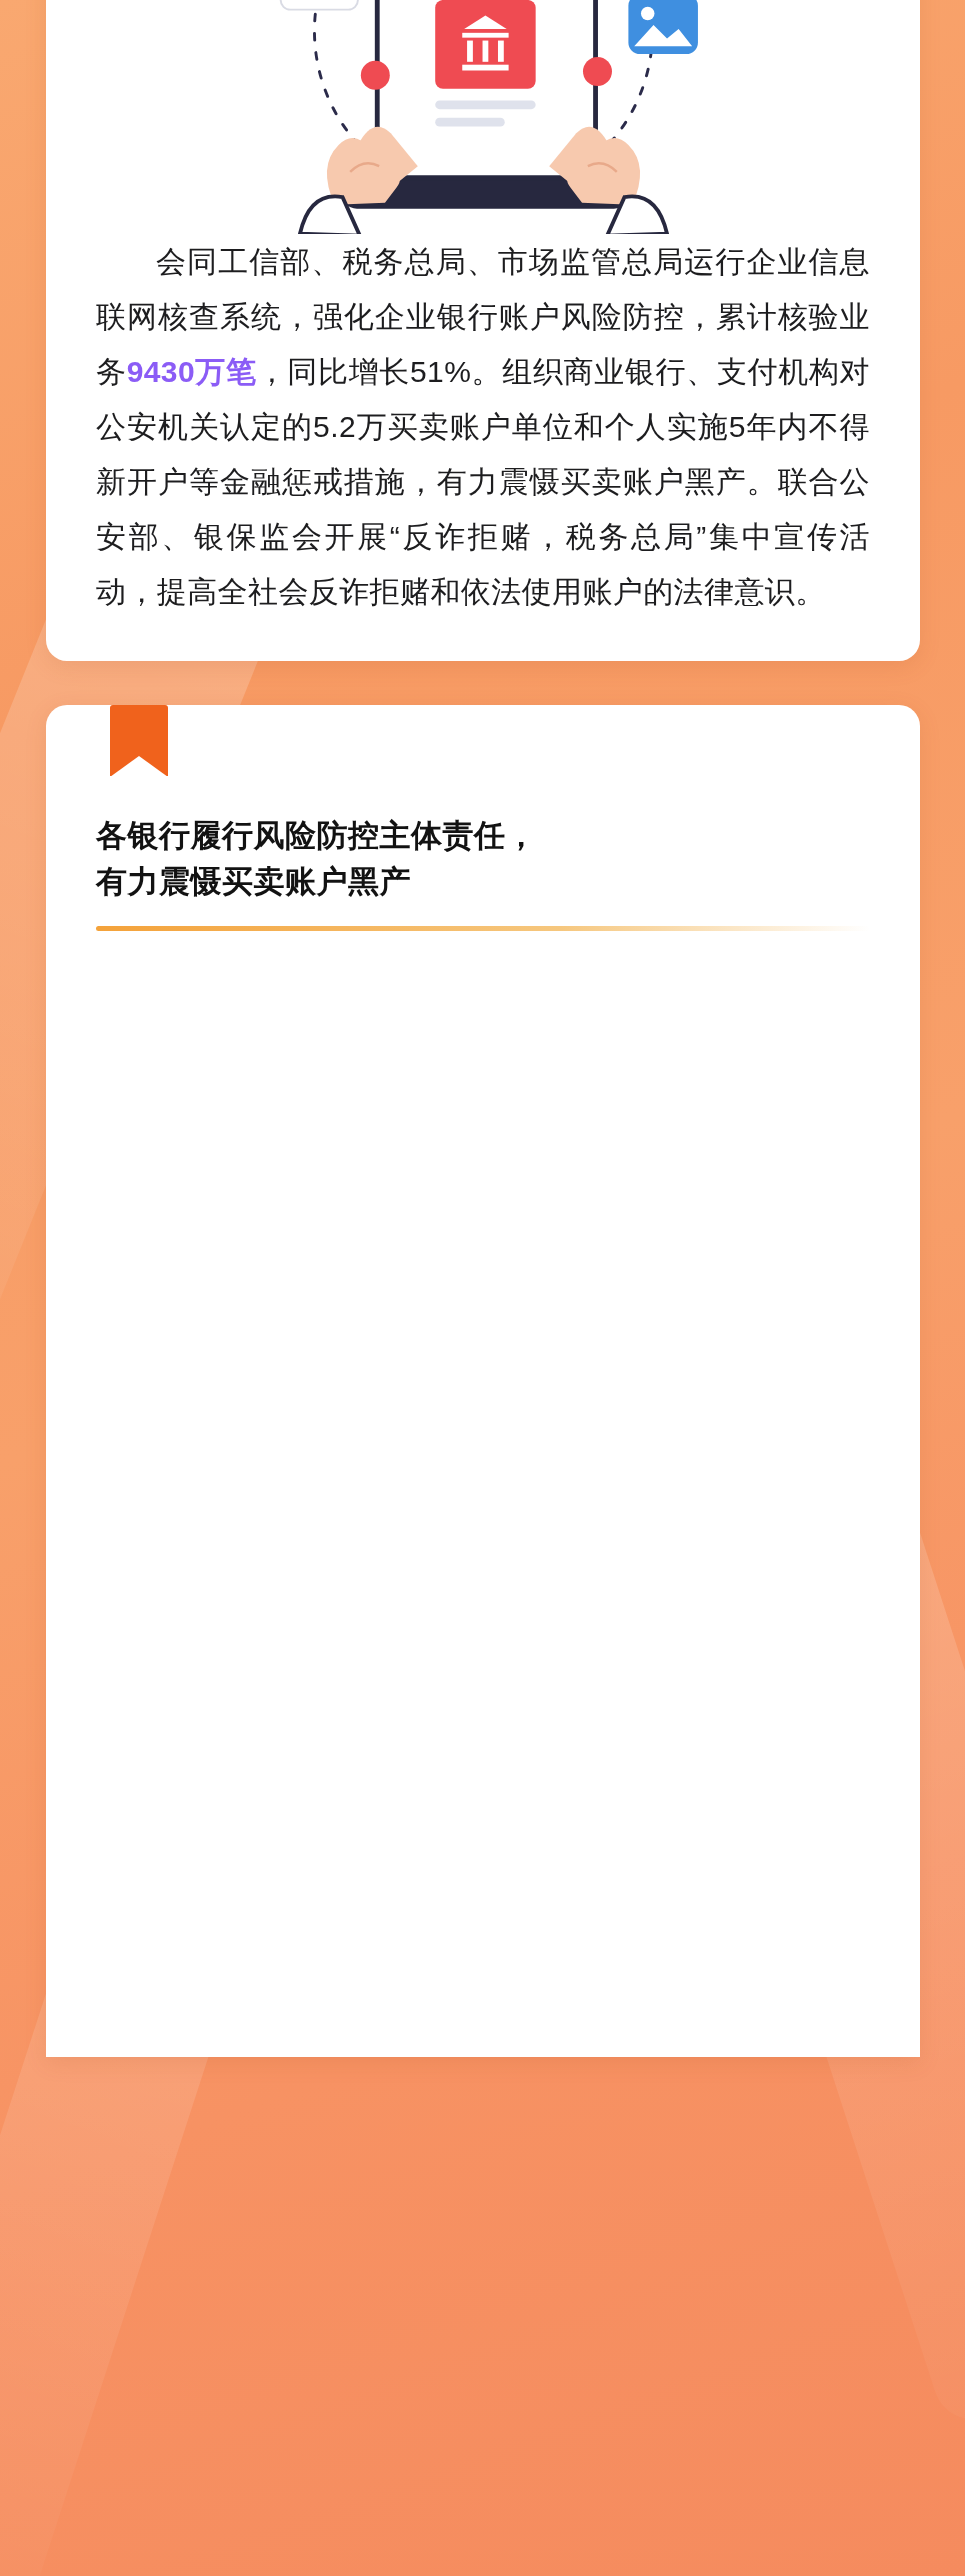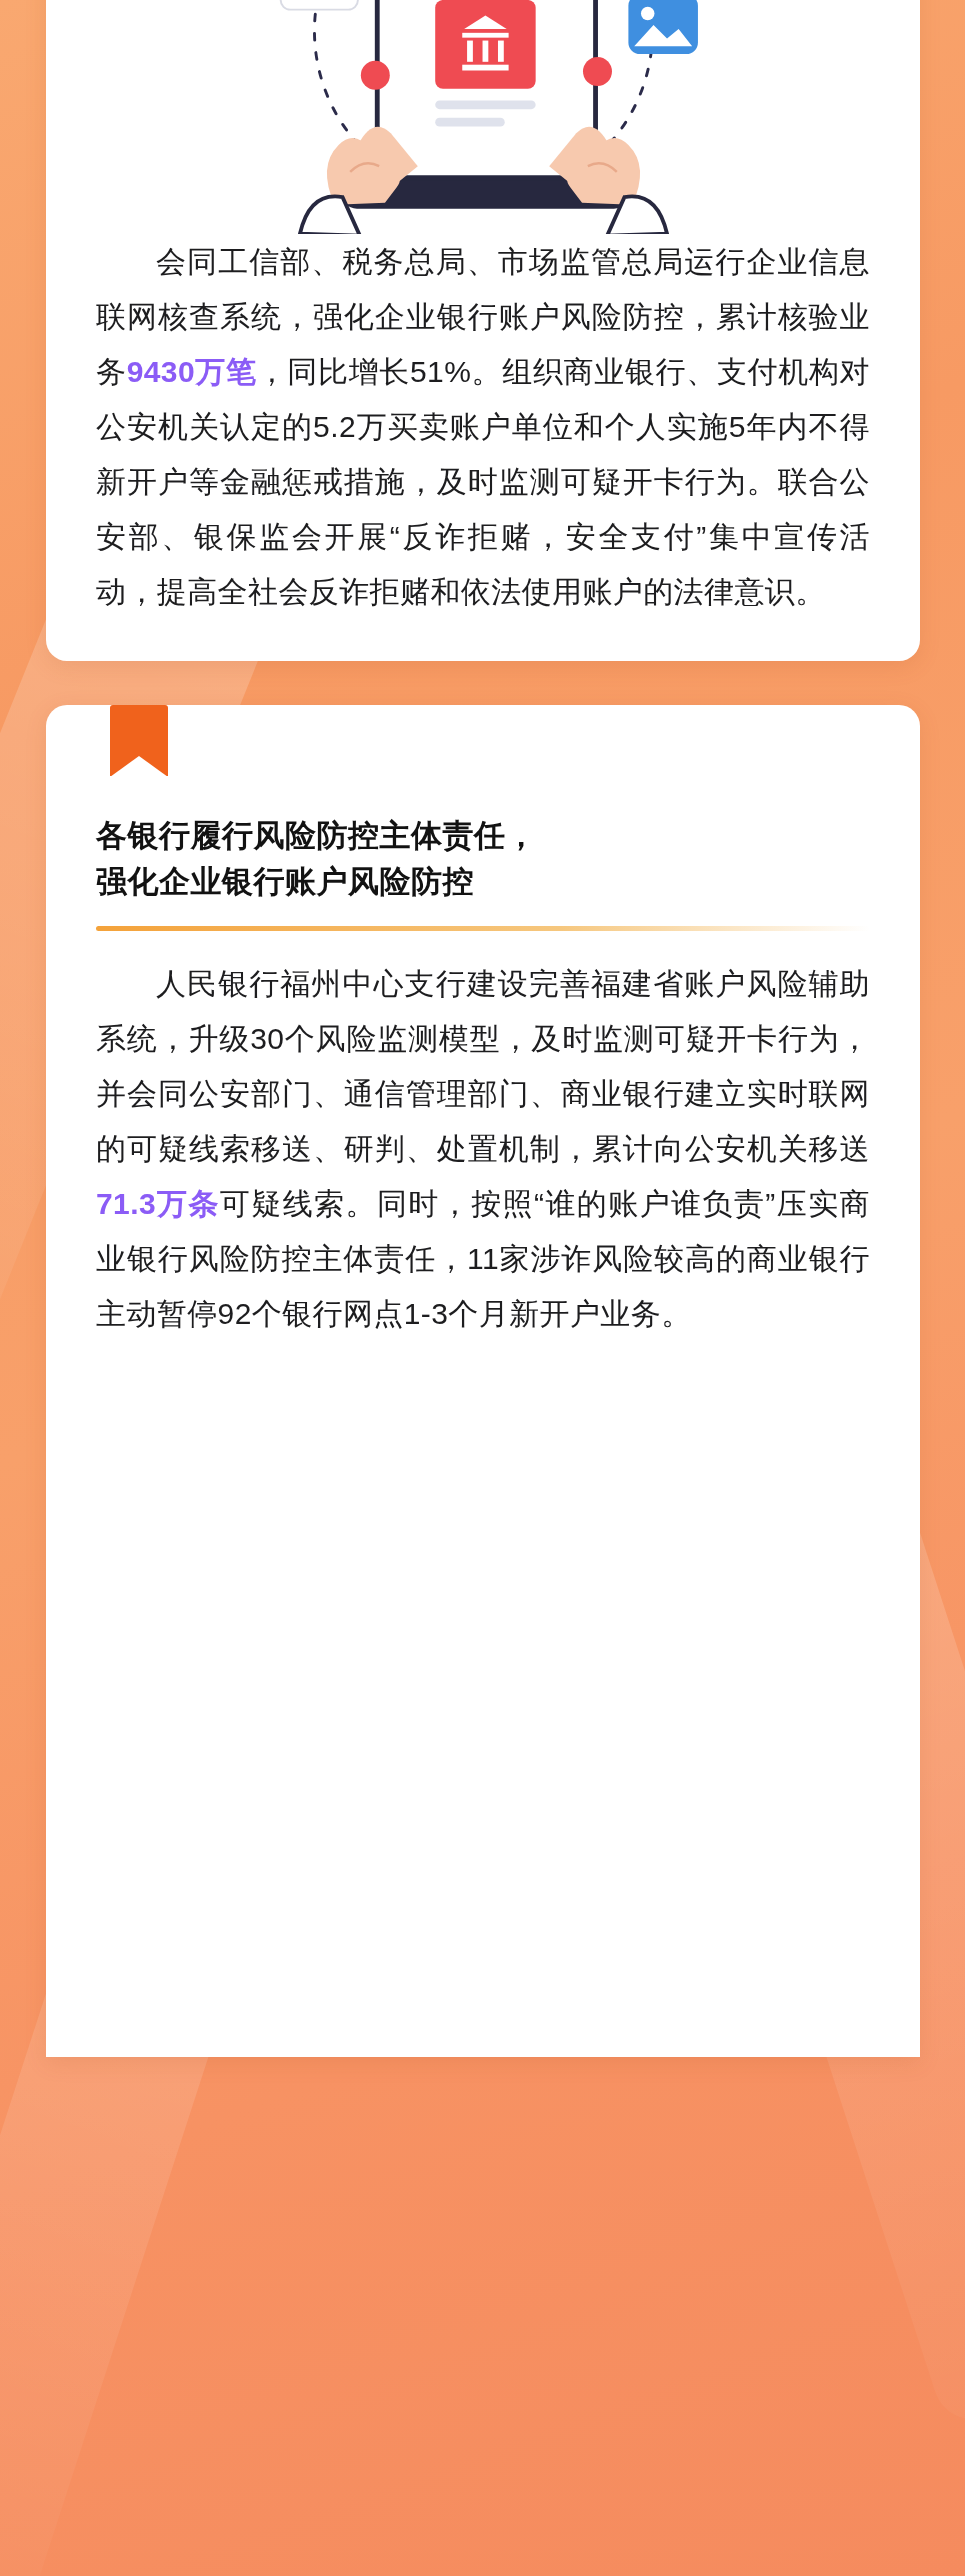--- a/index.html
+++ b/index.html
@@ -248,37 +248,34 @@
           </g>
 
           <path d="M60 360 q10 -44 44 -38 l18 40 z" fill="#ffffff" stroke="#27283f" stroke-width="4"></path>
           <path d="M440 360 q-10 -44 -44 -38 l-18 40 z" fill="#ffffff" stroke="#27283f" stroke-width="4"></path>
         </svg>
       </div>
     </div>
 
     <div class="body-text">
       <p>
-        <span>会同工信部、税务总局、市场监管总局运行企业信息联网核查系统，强化企业银行账户风险防控，累计核验业务</span><span class="hl">9430万笔</span><span>，同比增长51%。组织商业银行、支付机构对公安机关认定的5.2万买卖账户单位和个人实施5年内不得新开户等金融惩戒措施，及时监测可疑开卡行为。联合公安部、银保监会开展“反诈拒赌，安全支付”集中宣传活动，提高全社会反诈拒赌和依法使用账户的法律意识。</span>
+        <span>会同工信部、税务总局、市场监管总局运行企业信息联网核查系统，强化企业银行账户风险防控，累计核验业务</span><span class="hl">9430万笔</span><span>，同比增长51%。组织商业银行、支付机构对公安机关认定的5.2万买卖账户单位和个人实施5年内不得新开户等金融惩戒措施，有力震慑买卖账户黑产。联合公安部、银保监会开展“反诈拒赌，税务总局”集中宣传活动，提高全社会反诈拒赌和依法使用账户的法律意识。</span>
       </p>
     </div>
   </div>
 
   <div class="card card-2">
 
     <div class="bookmark"></div>
 
     <div class="sec-title">
       <div>各银行履行风险防控主体责任，</div>
-      <div>强化企业银行账户风险防控</div>
+      <div>有力震慑买卖账户黑产</div>
     </div>
 
     <div class="sec-rule"></div>
 
     <div class="body-text sec-body">
-      <p>
-        <span>人民银行福州中心支行建设完善福建省账户风险辅助系统，升级30个风险监测模型，及时监测可疑开卡行为，并会同公安部门、通信管理部门、商业银行建立实时联网的可疑线索移送、研判、处置机制，累计向公安机关移送</span><span class="hl">71.3万条</span><span>可疑线索。同时，按照“谁的账户谁负责”压实商业银行风险防控主体责任，11家涉诈风险较高的商业银行主动暂停92个银行网点1-3个月新开户业务。</span>
-      </p>
     </div>
   </div>
 
 </div>
 
 
 </body></html>

